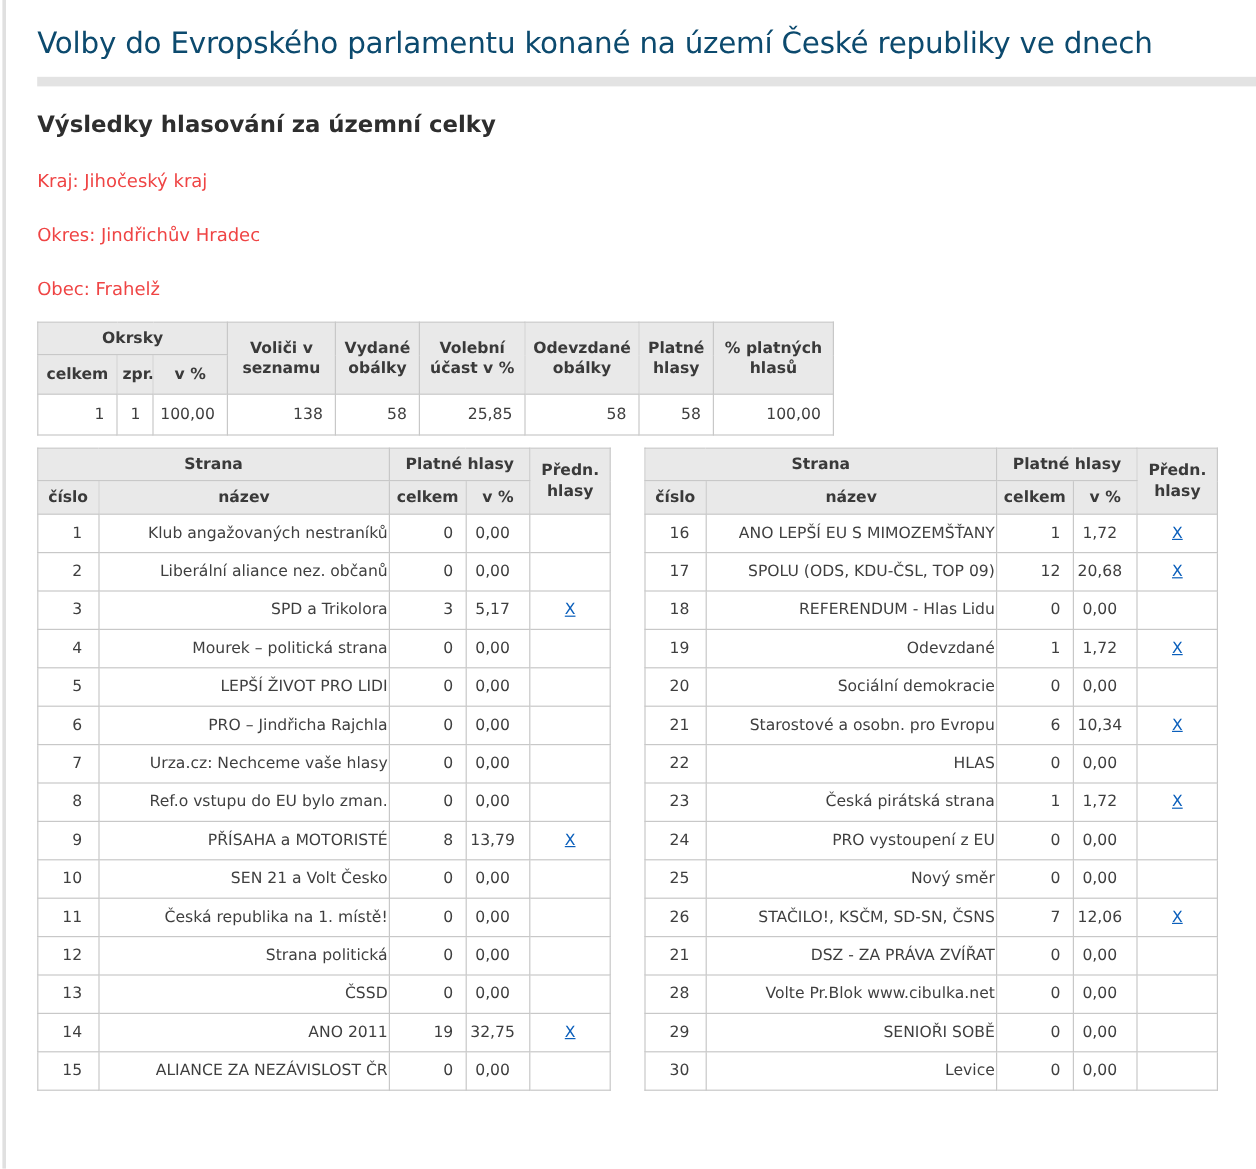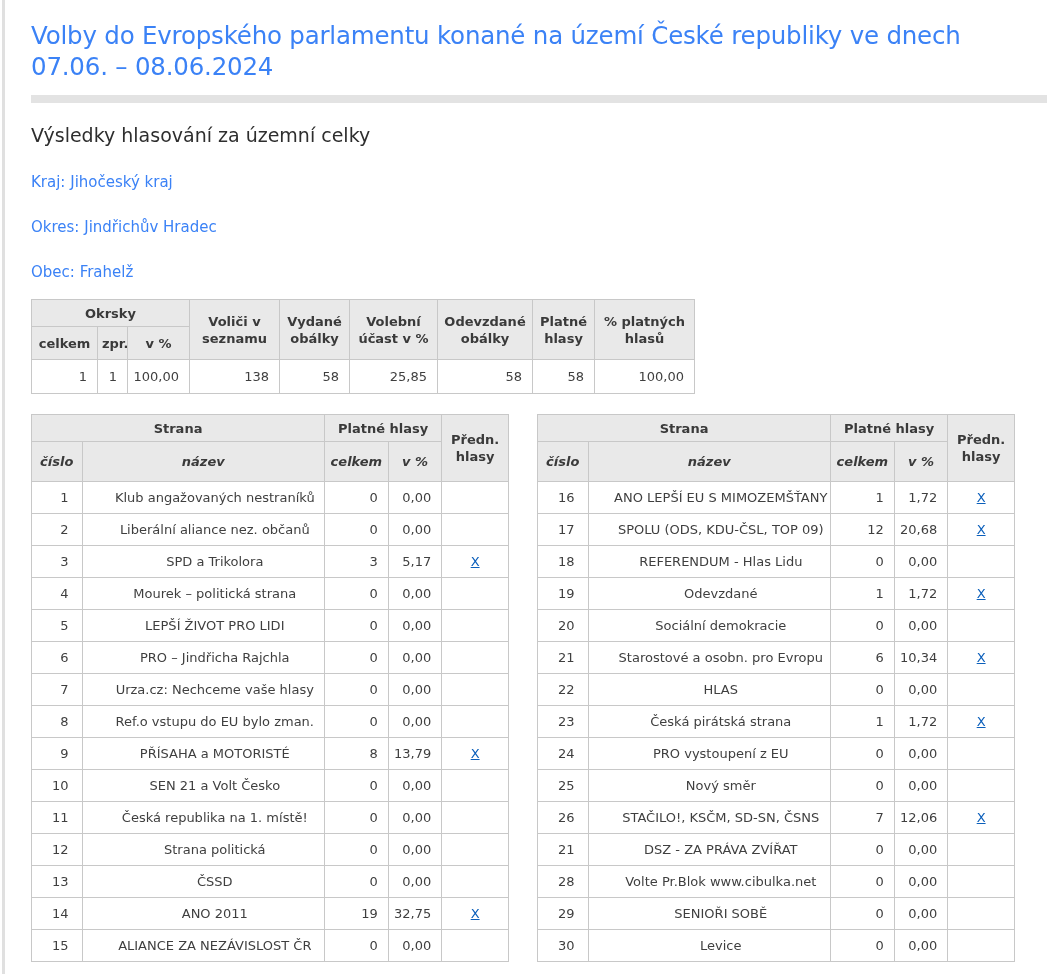--- a/index.html
+++ b/index.html
@@ -12,45 +12,45 @@
   body { width: 1047px; min-height: 974px; position: relative; }
 
   .edge-strip {
     position: absolute; left: 2px; top: 0; bottom: 0; width: 3px;
     background: #e0e0e0;
   }
 
   .content { padding: 0 0 30px 31px; }
 
   h1.page-title {
-    color: #3b82f6;
+    color: #0c4a6e;
     font-size: 24.5px;
     font-weight: 400;
     line-height: 31px;
     margin: 20px 0 0 0;
     letter-spacing: -0.2px;
   }
   h1.page-title span { display: block; }
 
   .divider {
     margin-top: 13px;
     height: 8px;
     background: #e3e3e3;
   }
 
   h2.section-heading {
     font-size: 19px;
-    font-weight: 400;
+    font-weight: 700;
     color: #2e2e2e;
     margin: 21px 0 0 0;
   }
 
   .loc-line {
     font-size: 15px;
-    color: #3b82f6;
+    color: #ef4444;
     margin: 27px 0 0 0;
   }
 
   table {
     border-collapse: collapse;
     font-size: 13px;
     table-layout: fixed;
   }
   th, td { border: 1px solid #c8c8c8; overflow: hidden; }
   th {
@@ -67,47 +67,46 @@
   table.summary { margin-top: 18px; width: 598px; }
   table.summary thead tr.r1 th.span1 { height: 27px; }
   table.summary thead tr.r2 th { height: 33px; }
   table.summary td {
     height: 34px;
     text-align: right;
     padding-right: 10px;
   }
 
   
-  .party-wrap { display: flex; margin-top: 20px; }
+  .party-wrap { display: flex; margin-top: 10px; }
   .party-wrap .gap { width: 28px; }
   table.party { width: 478px; }
   table.party thead tr.r1 th { height: 27px; }
-  table.party thead tr.r2 th { height: 40px; font-style: italic; }
+  table.party thead tr.r2 th { height: 28px; }
   table.party td { height: 32px; }
   table.party td.num   { text-align: right;  padding-right: 13px; }
-  table.party td.name  { text-align: center;   padding-left: 24px; }
+  table.party td.name  { text-align: right;   padding-left: 24px; }
   table.party td.votes { text-align: right;  padding-right: 10px; }
-  table.party td.pct   { text-align: right;  padding-right: 10px; }
+  table.party td.pct   { text-align: center;  padding-right: 10px; }
   table.party td.pref  { text-align: center; }
   a.pref-link {
     color: #0b5fbb;
     text-decoration: underline;
     font-size: 13px;
   }
 </style>
 </head>
 <body>
 
 <div class="edge-strip"></div>
 
 <div class="content">
 
   <h1 class="page-title">
     <span>Volby do Evropského parlamentu konané na území České republiky ve dnech</span>
-    <span>07.06. – 08.06.2024</span>
   </h1>
 
   <div class="divider"></div>
 
   <h2 class="section-heading">Výsledky hlasování za územní celky</h2>
 
   <p class="loc-line">
     <span>Kraj:</span>
     <span>Jihočeský kraj</span>
   </p>

